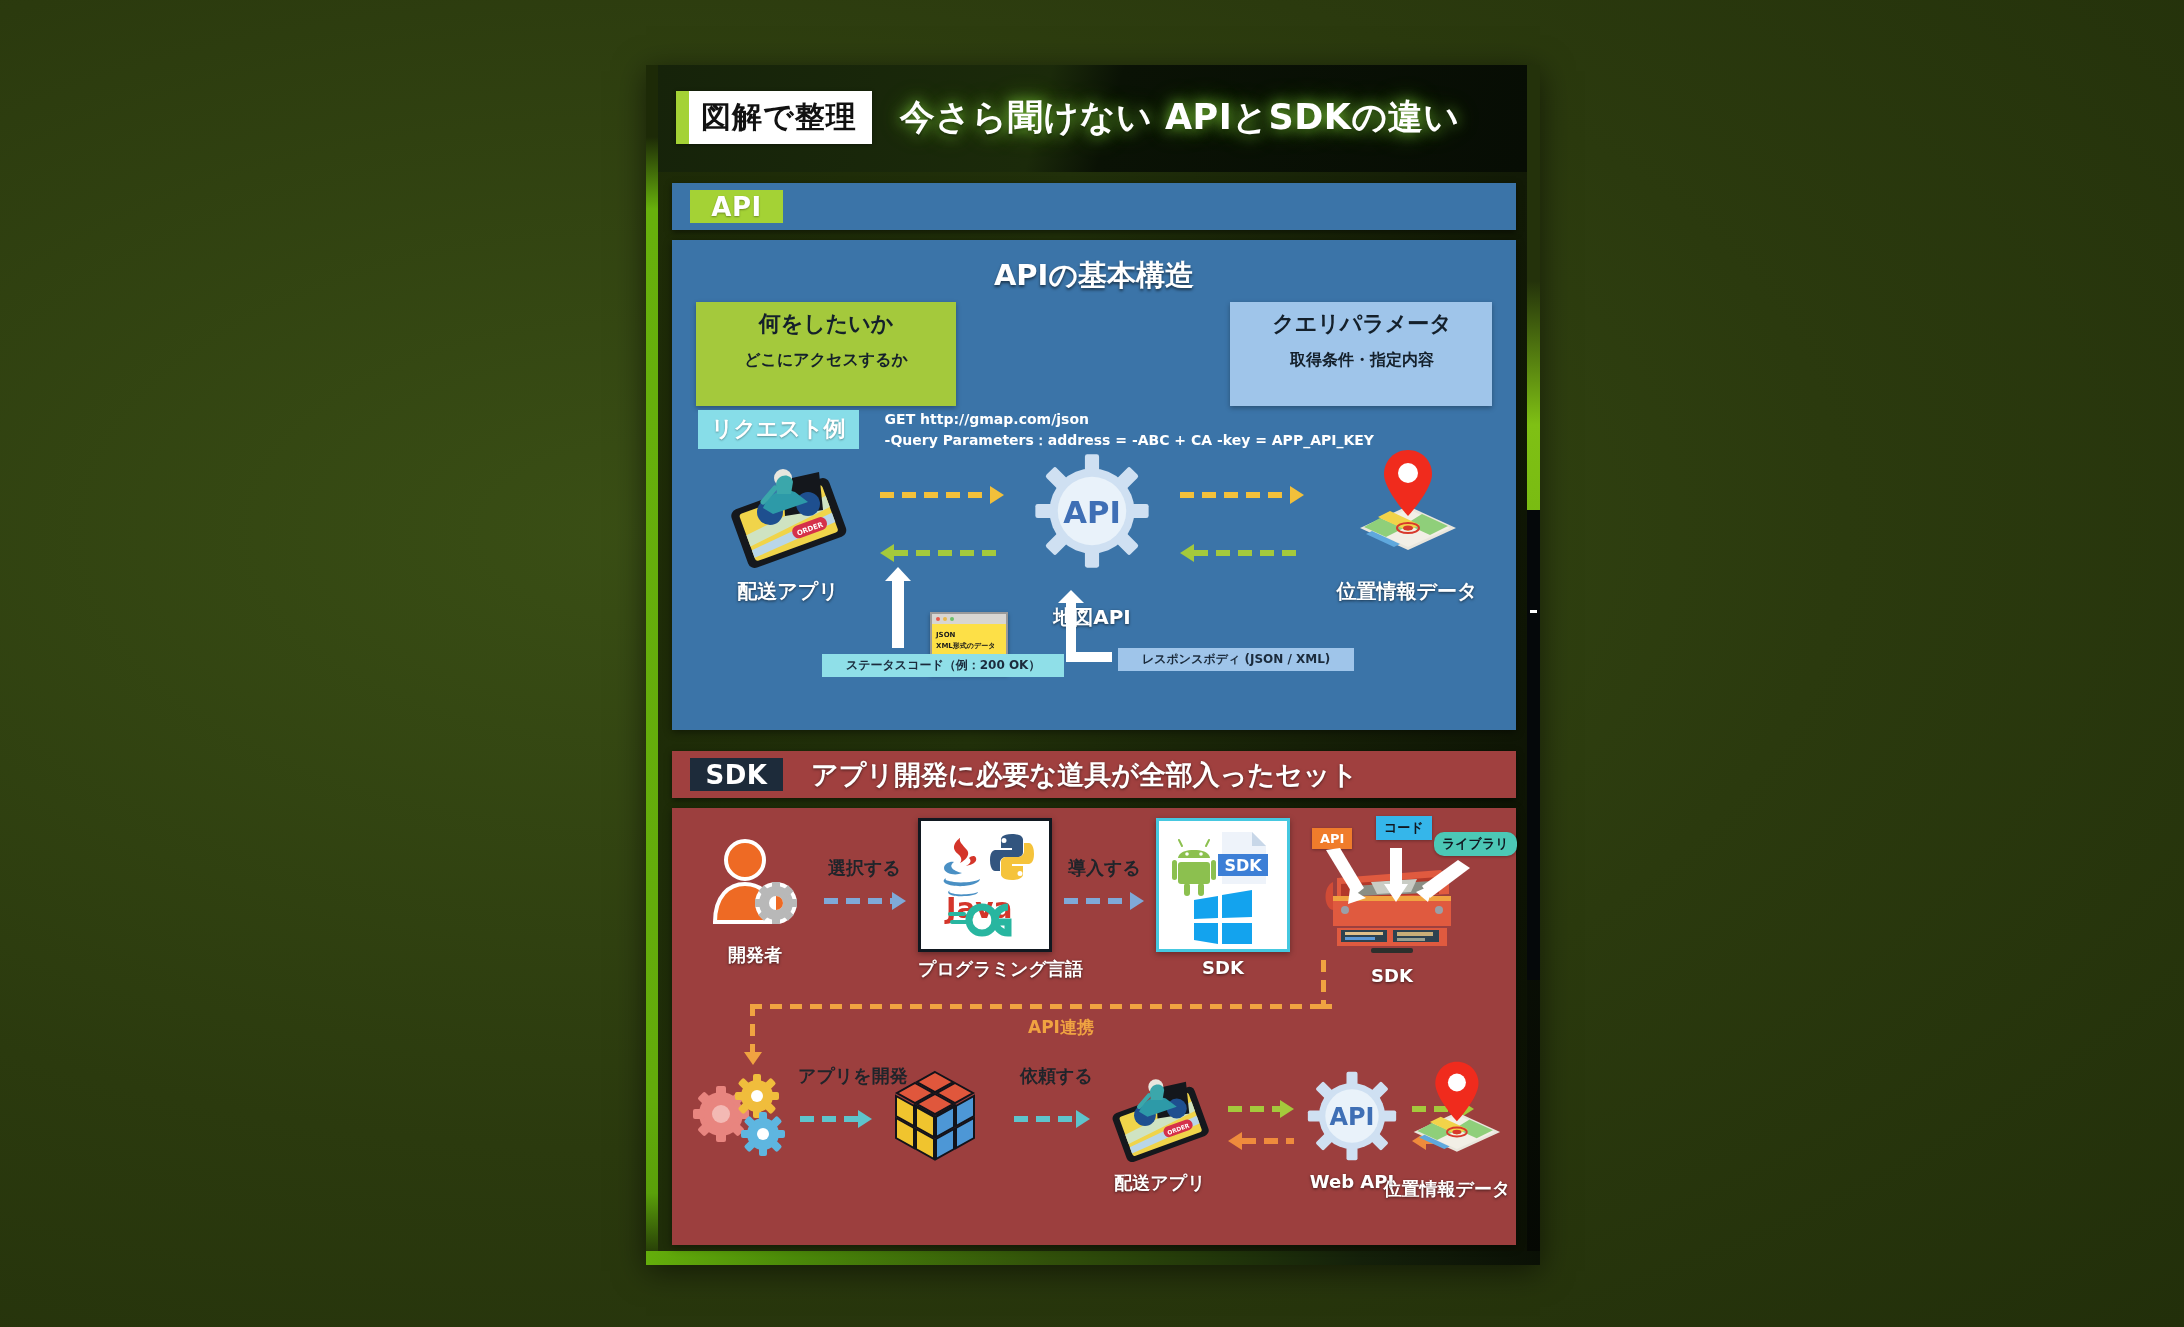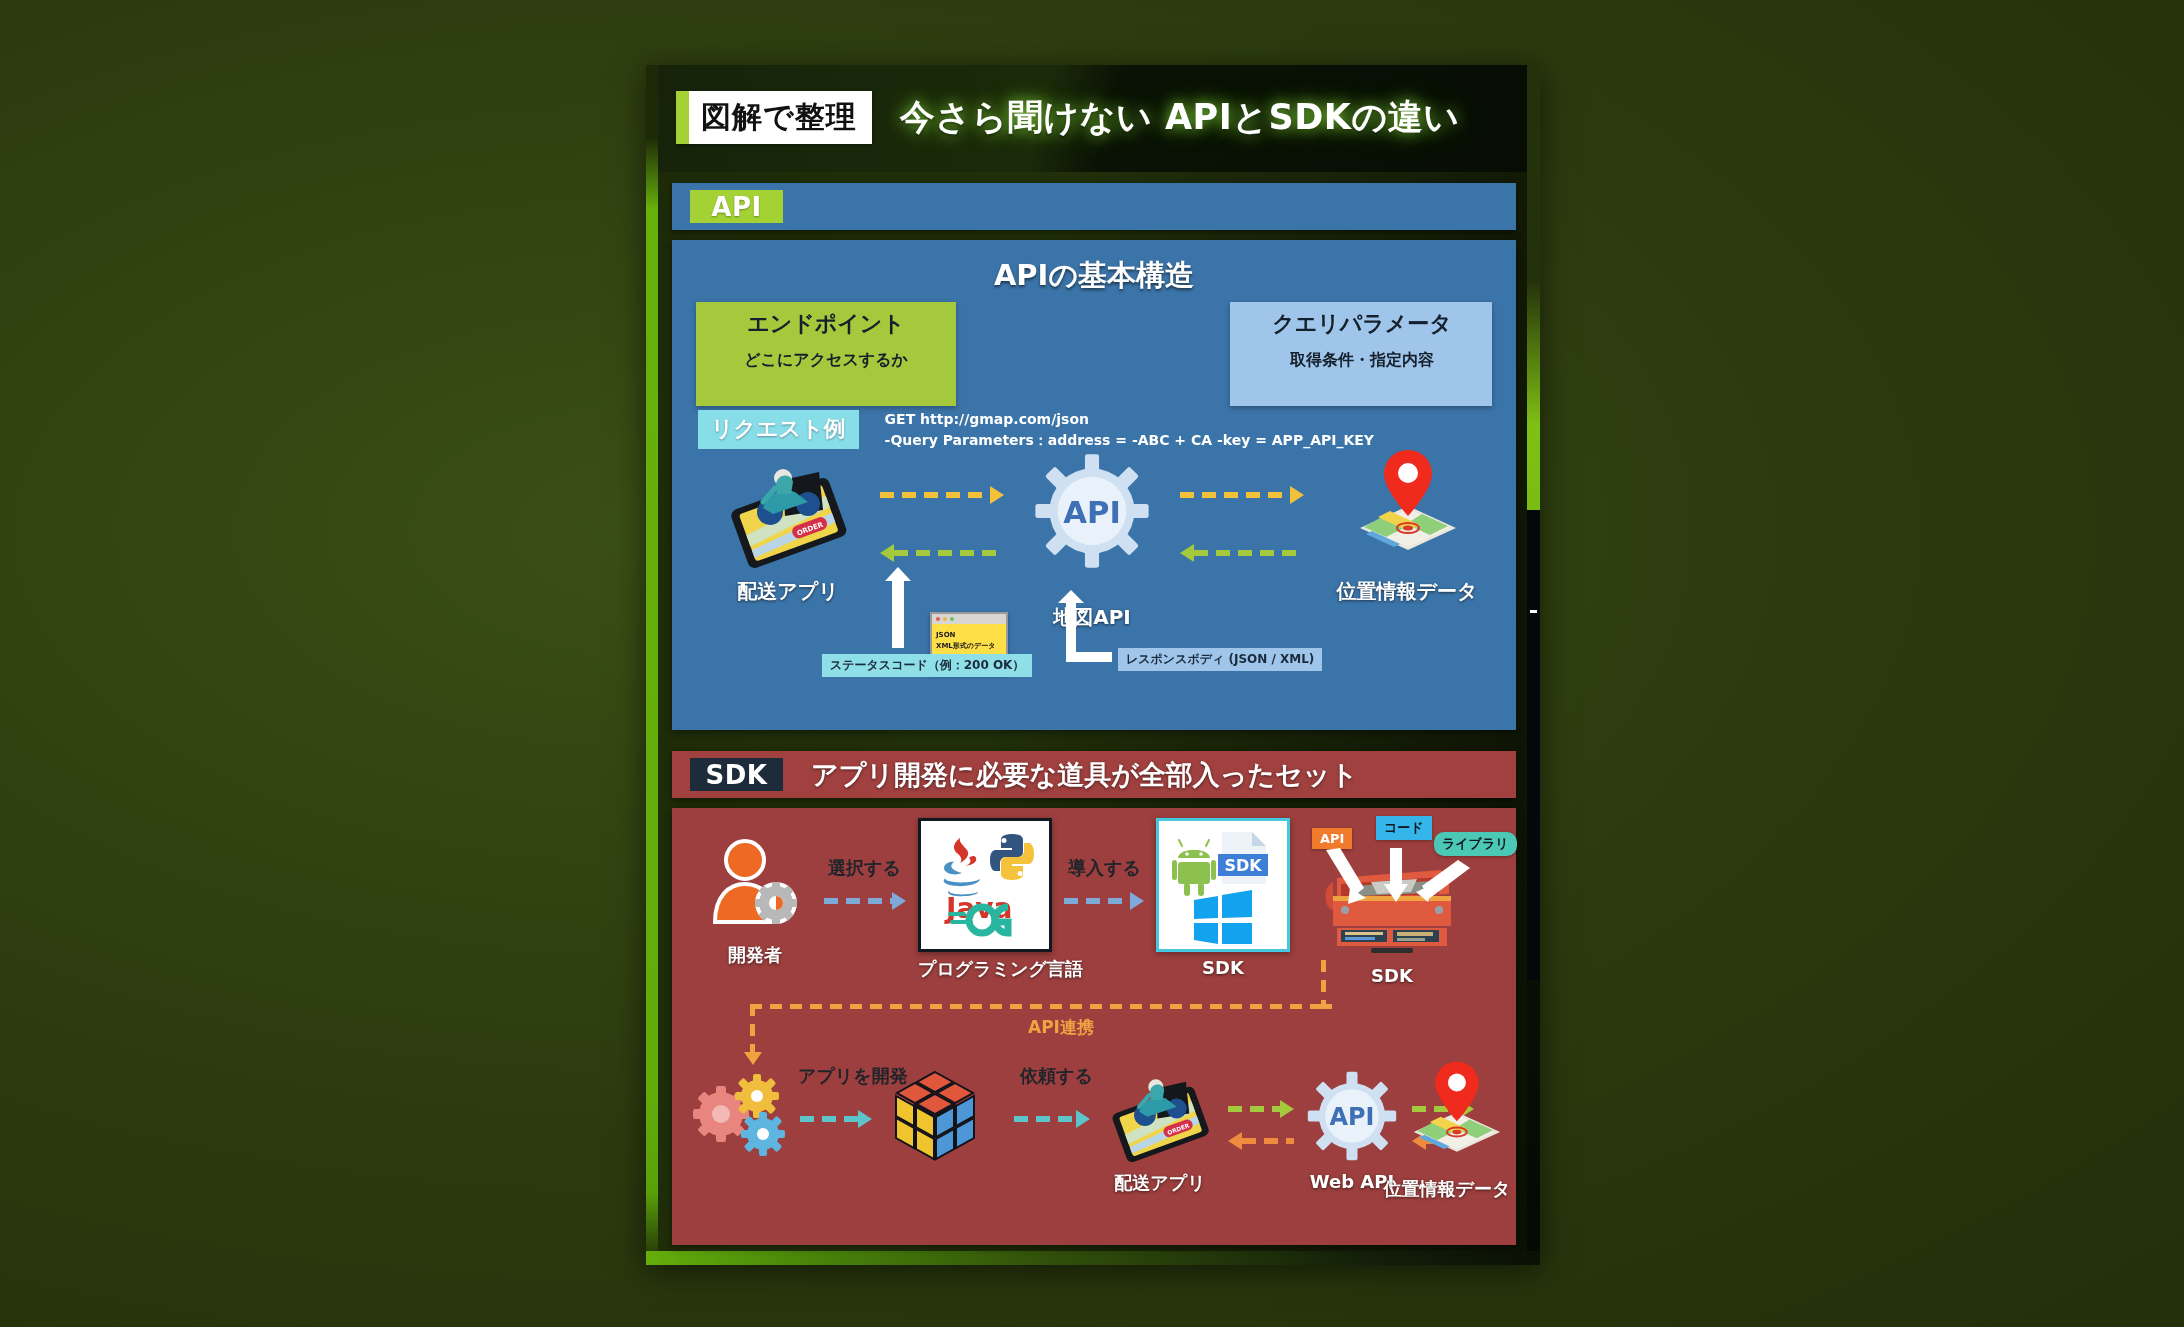--- a/index.html
+++ b/index.html
@@ -151,21 +151,21 @@
     background-size:22px 6px;
   }
   .arrow-dash .head{
     width:0;height:0;border-top:9px solid transparent;border-bottom:9px solid transparent;
   }
   .arrow-dash.right .head{border-left:14px solid currentColor;}
   .arrow-dash.left .head{border-right:14px solid currentColor;order:-1;}
 
   .tag-small{
     position:absolute;font-size:12px;font-weight:bold;color:#1b2b3c;
-    padding:3px 8px;white-space:nowrap;
+    padding:3px 24px;white-space:nowrap;
   }
   .tag-cyan{background:#8fdfe8;}
   .tag-blue{background:#9fc5ea;}
   .json-window{
     position:absolute;width:74px;height:58px;background:#fde047;
     border:2px solid #9a9a9a;box-shadow:0 2px 4px rgba(0,0,0,.35);margin-top:38px;
   }
   .json-window .bar{height:10px;background:#d8d6d2;display:flex;align-items:center;gap:3px;padding-left:4px;}
   .json-window .bar i{width:4px;height:4px;border-radius:50%;display:block;}
   .json-window .body{font-size:7px;font-weight:bold;color:#1b1b1b;padding:6px 4px;line-height:1.5;}
@@ -265,21 +265,21 @@
   </div>
 
   <div class="api-panel">
 
     <div class="api-panel-title">
       <span>APIの基本構造</span>
     </div>
 
     <div class="struct-row">
       <div class="struct-box b2">
-        <div class="h">エンドポイント</div>
+        <div class="h">何をしたいか</div>
         <div class="s" style="margin-top:12px">どこにアクセスするか</div>
       </div>
       <div class="struct-box b3">
         <div class="h">クエリパラメータ</div>
         <div class="s" style="margin-top:12px">取得条件・指定内容</div>
       </div>
     </div>
 
     <div class="req-row">
       <div class="req-chip">リクエスト例</div>

